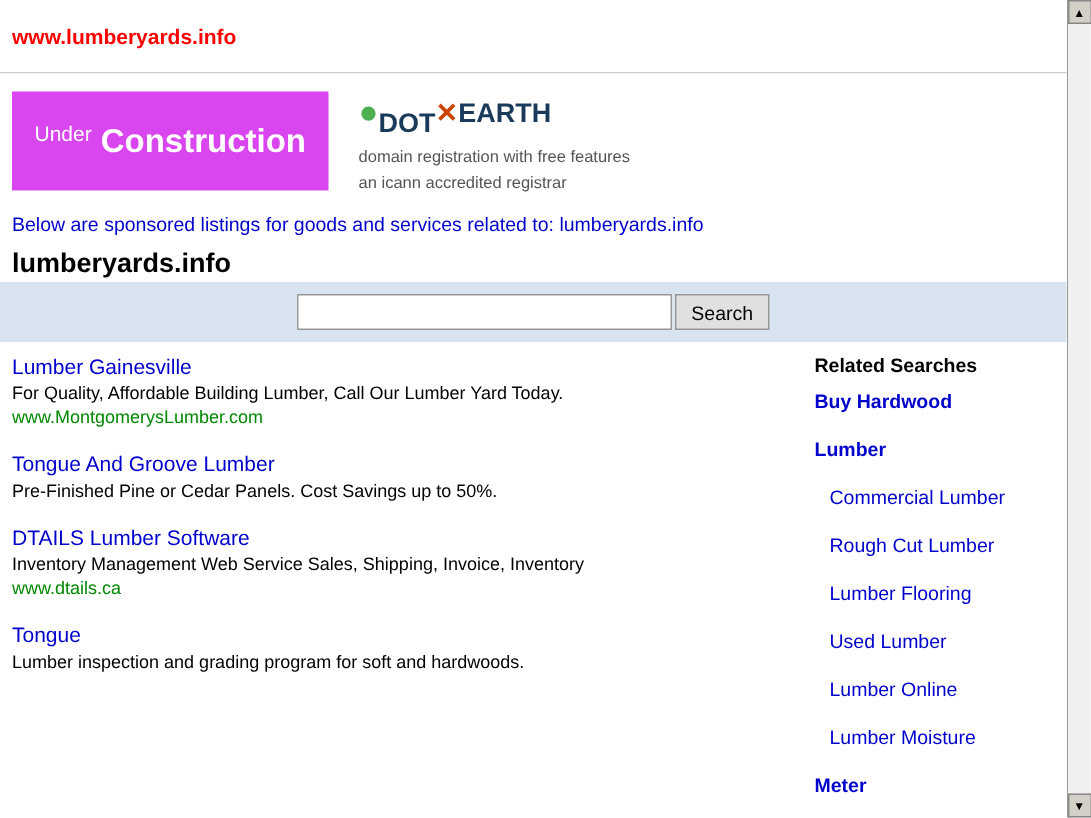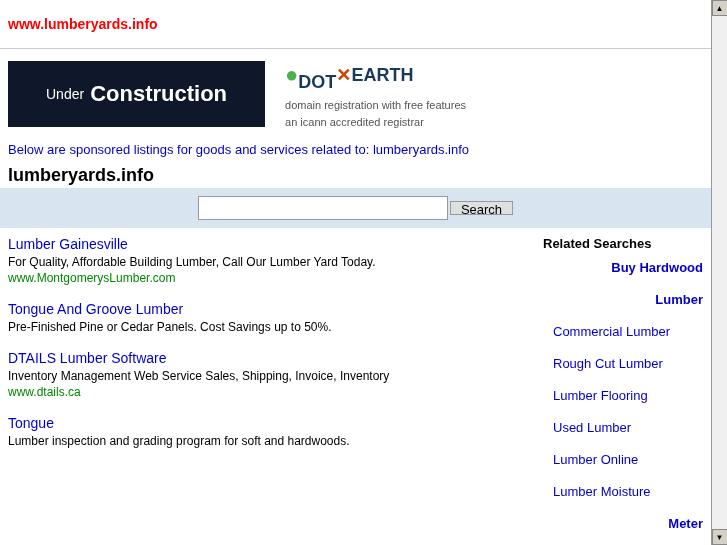--- a/index.html
+++ b/index.html
@@ -35,25 +35,25 @@
       text-decoration: none;
     }
     
     #header {
       display: flex;
       align-items: center;
       padding: 8px;
       background: #fff;
     }
     #under-construction-box {
-      background: #0f172a;
+      background: #d946ef;
       color: #fff;
-      padding: 20px 38px;
-      display: flex;
-      align-items: center;
+      padding: 20px 15px;
+      display: flex;
+      align-items: flex-start;
       min-width: 200px;
     }
     #under-construction-box .under {
       font-weight: normal;
       font-size: 14px;
       margin-right: 6px;
     }
     #under-construction-box .construction {
       font-weight: bold;
       font-size: 22px;
@@ -100,21 +100,21 @@
       align-items: center;
     }
     #search-bar input {
       width: 250px;
       height: 24px;
       border: 1px solid #999;
       padding: 2px 4px;
       font-size: 13px;
     }
     #search-bar button {
-      height: 14px;
+      height: 24px;
       padding: 0 10px;
       background: #e0e0e0;
       border: 1px solid #999;
       cursor: pointer;
       font-size: 13px;
       margin-left: 2px;
     }
     
     #content-area {
       display: flex;
@@ -164,21 +164,20 @@
     .related-item {
       display: block;
       color: #00c;
       font-size: 13px;
       text-decoration: none;
       padding: 1px 0 1px 10px;
     }
     .related-item.bold-item {
       font-weight: bold;
       padding-left: 0;
-      text-align: right;
     }
   </style>
 </head>
 <body>
 
 <div class="main-wrapper">
 
   <div id="top-url">
     <a>www.lumberyards.info</a>
   </div>

